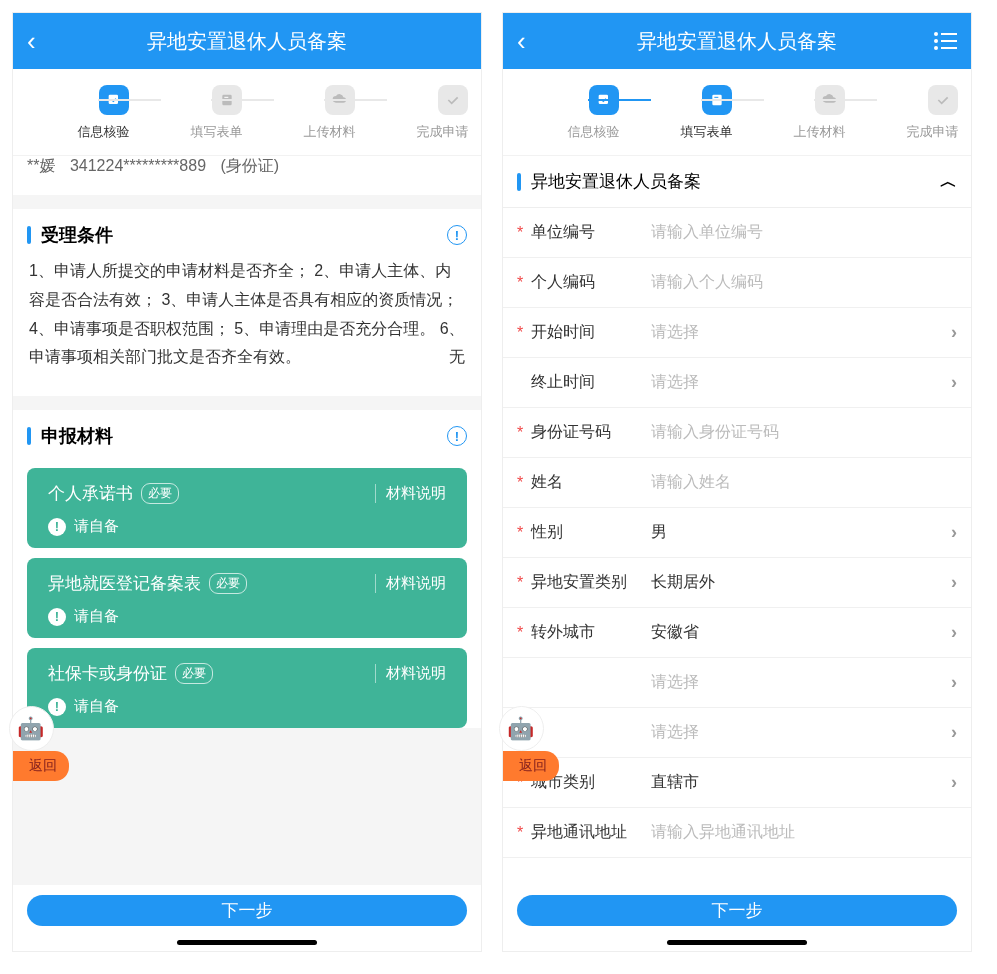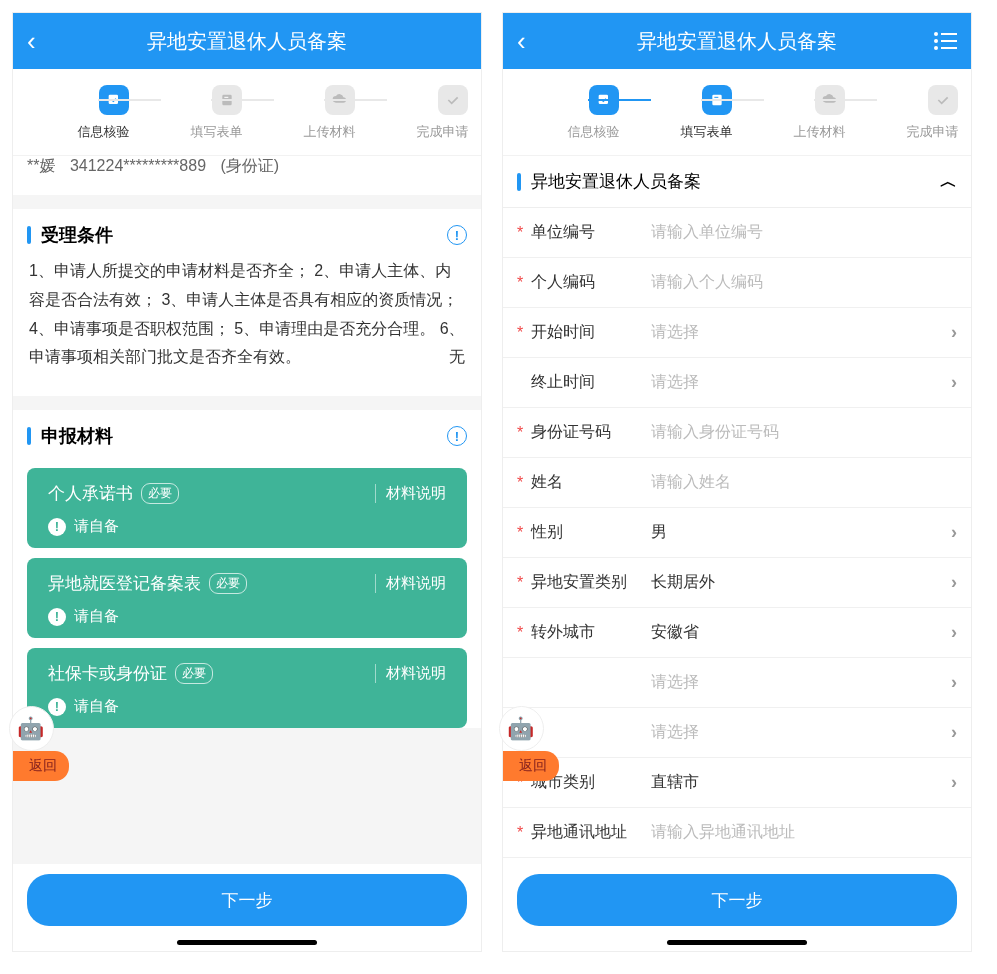--- a/index.html
+++ b/index.html
@@ -36,21 +36,21 @@
 
   .material-card { background: #3FB498; color: #fff; margin: 10px 14px; border-radius: 8px; padding: 14px 21px 12px; position:relative; }
   .mat-top { display:flex; align-items:center; }
   .mat-name { font-size: 17px; }
   .mat-req { border: 1px solid rgba(255,255,255,.7); font-size: 12px; padding: 1px 6px; border-radius: 9px; margin-left: 8px; }
   .mat-right { margin-left: auto; font-size: 15px; border-left: 1px solid rgba(255,255,255,.5); padding-left: 10px; }
   .mat-hint { display:flex; align-items:center; margin-top: 12px; font-size: 15px; }
   .mat-hint .excl { width:18px; height:18px; border-radius:50%; background:#fff; color:#3FB498; display:flex; align-items:center; justify-content:center; font-size:13px; font-weight:700; margin-right:8px; }
 
   .footer { background: #fff; padding: 10px 14px 14px; display:flex; gap:12px; }
-  .btn { flex:1; height: 52px; border-radius: 22px; border:none; font-size: 17px; cursor:pointer; }
+  .btn { flex:1; height: 31px; border-radius: 22px; border:none; font-size: 17px; cursor:pointer; }
   .btn-primary { background: #2196F3; color:#fff; }
   .btn-secondary { background: #d8d8d8; color:#fff; }
   .home-indicator { width: 140px; height:5px; background:#000; border-radius:3px; margin: 0 auto 6px; }
 
   .form-collapse { background:#fff; padding: 14px 14px; display:flex; align-items:center; font-size:17px; font-weight:500; border-bottom:1px solid #eee; }
   .form-row { background:#fff; display:flex; align-items:center; padding: 14px 14px; border-bottom:1px solid #f0f0f0; font-size:16px; }
   .form-row .req { color:#f04848; margin-right:4px; width:10px; }
   .form-row .label { width: 120px; color:#333; }
   .form-row .value { flex:1; color:#333; }
   .form-row .value.placeholder { color:#bbb; }

